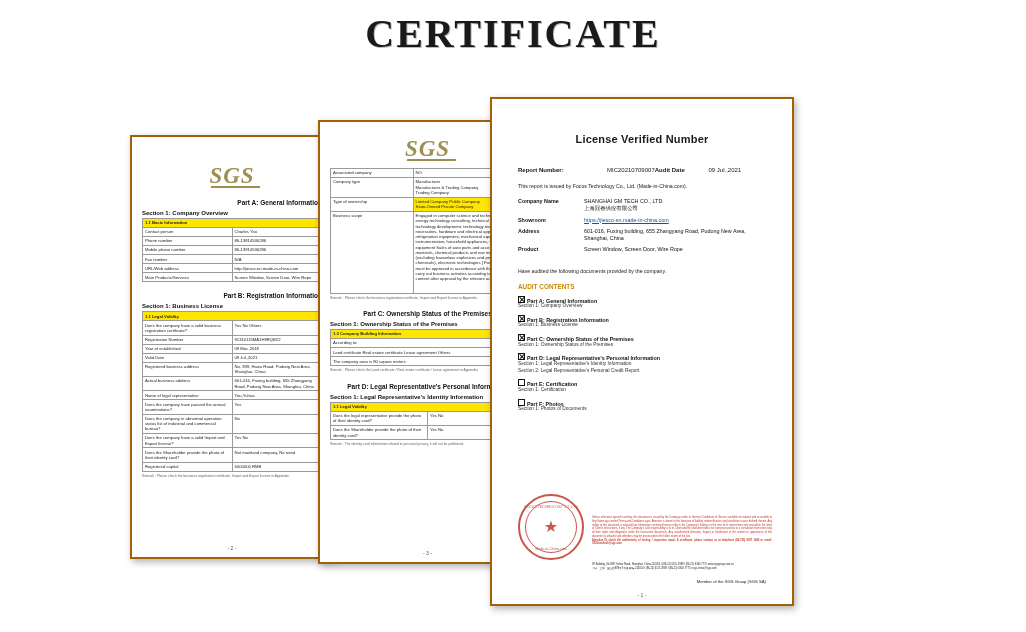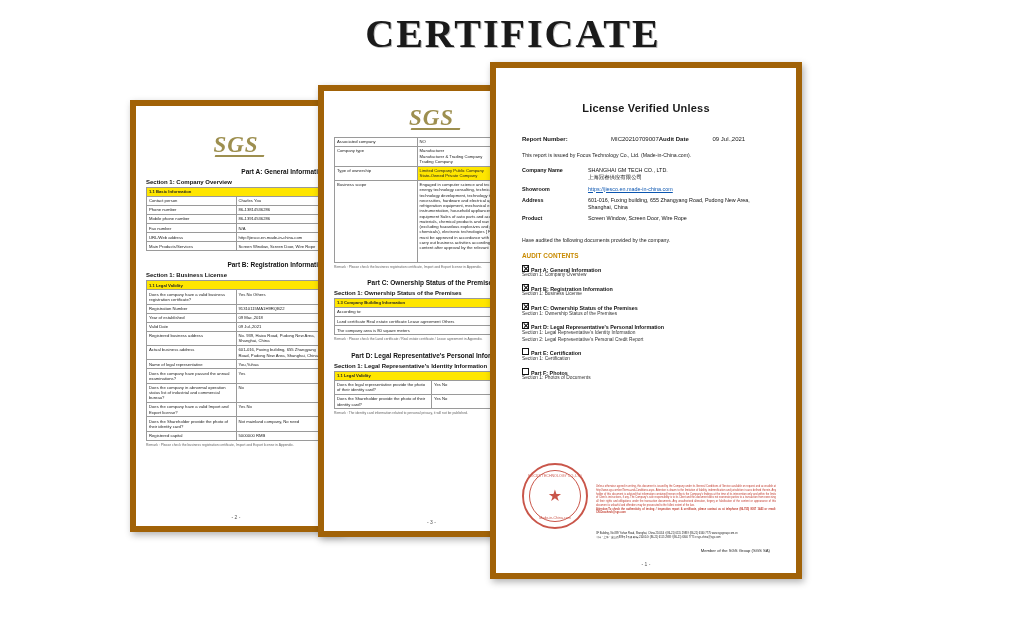--- a/index.html
+++ b/index.html
@@ -32,23 +32,24 @@
     font-weight: bold;
     letter-spacing: 2px;
     color: #1a1a1a;
     text-shadow: 1px 1px 0 #bdbdbd;
   }
 
   
   .sheet {
     position: absolute;
     background: #ffffff;
-    border: 6px solid #a16207;
+    border: 2px solid #a16207;
     box-shadow: 2px 3px 7px rgba(0,0,0,0.30);
     overflow: hidden;
+    margin-top: 35px;
   }
   .page-num {
     position: absolute;
     bottom: 6px;
     left: 0;
     width: 100%;
     text-align: center;
     font-size: 5px;
     color: #555;
   }
@@ -436,21 +437,21 @@
             </tr>
       </tbody>
         </table>
       <div class="remark">Remark : The identity card information related to personal privacy, it will not be published.</div>
     </div>
     <div class="page-num">- 3 -</div>
   </div>
 
   <div class="sheet" id="sheet3">
     <div class="rep">
-      <h1>License Verified Unless</h1>
+      <h1>License Verified Number</h1>
 
       <div class="rep-line">
         <div class="k">Report Number:</div>
         <div class="v">MIC20210709007</div>
         <div class="k2">Audit  Date</div>
         <div style="width:62px">09 Jul.,2021</div>
       </div>
 
       <div class="rep-issue">This report is issued by Focus Technology Co., Ltd. (Made-in-China.com).</div>
 

